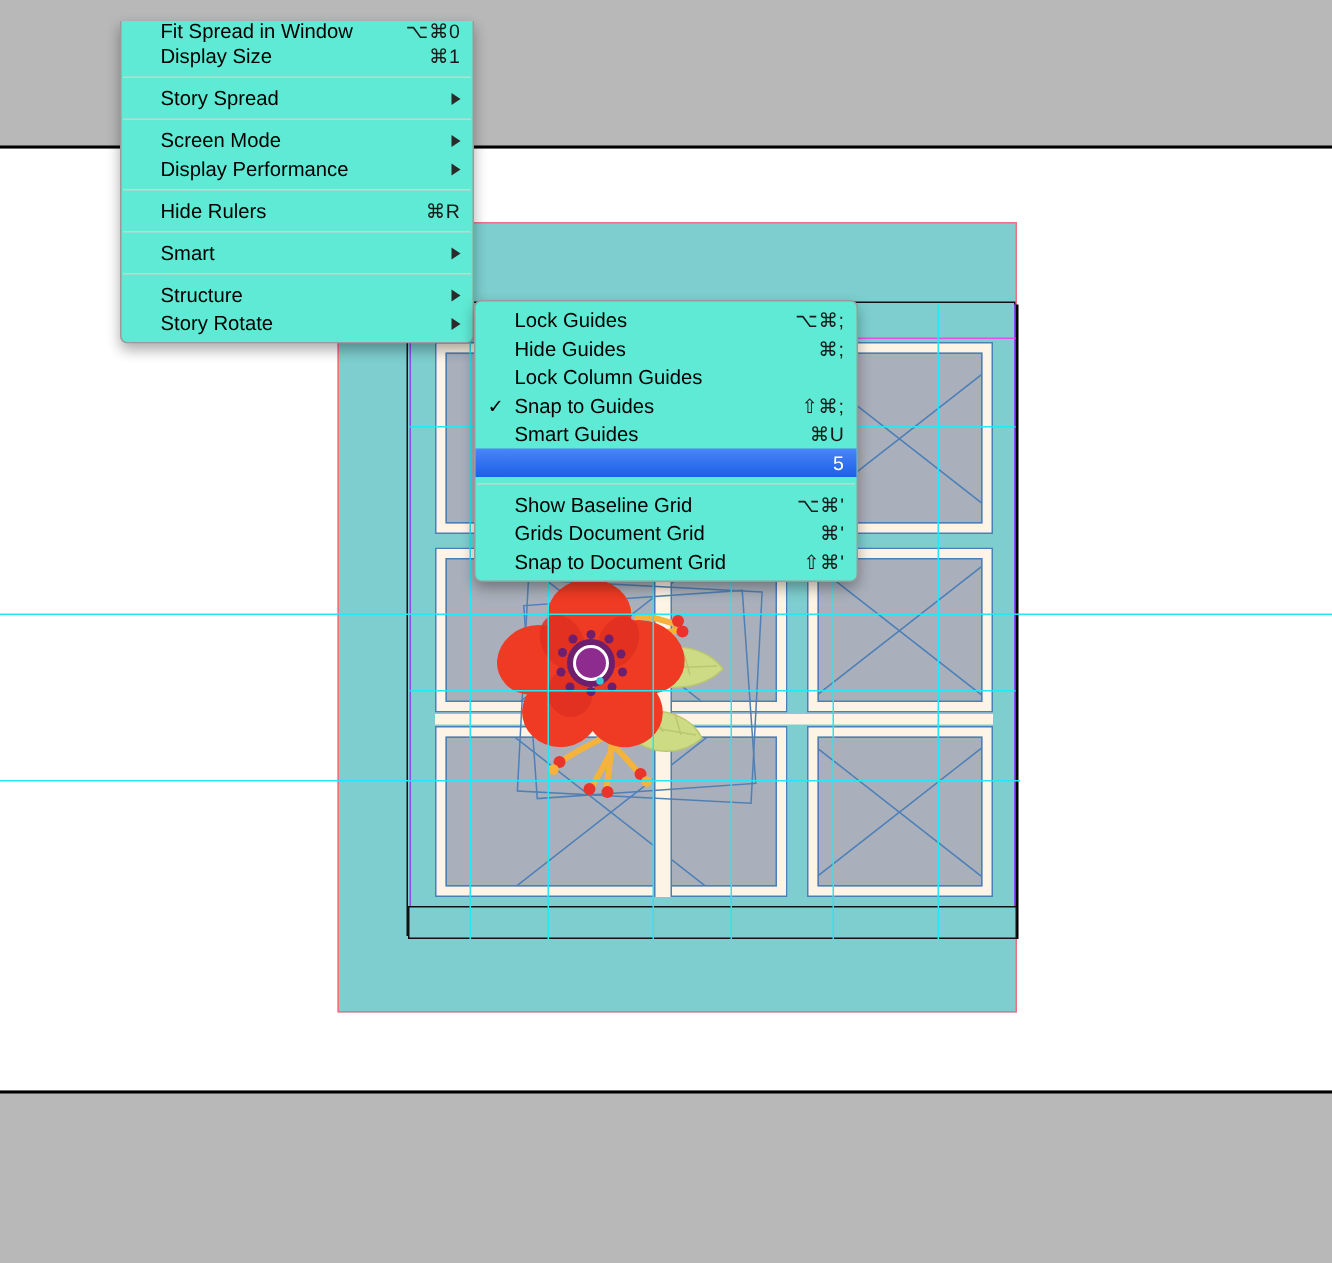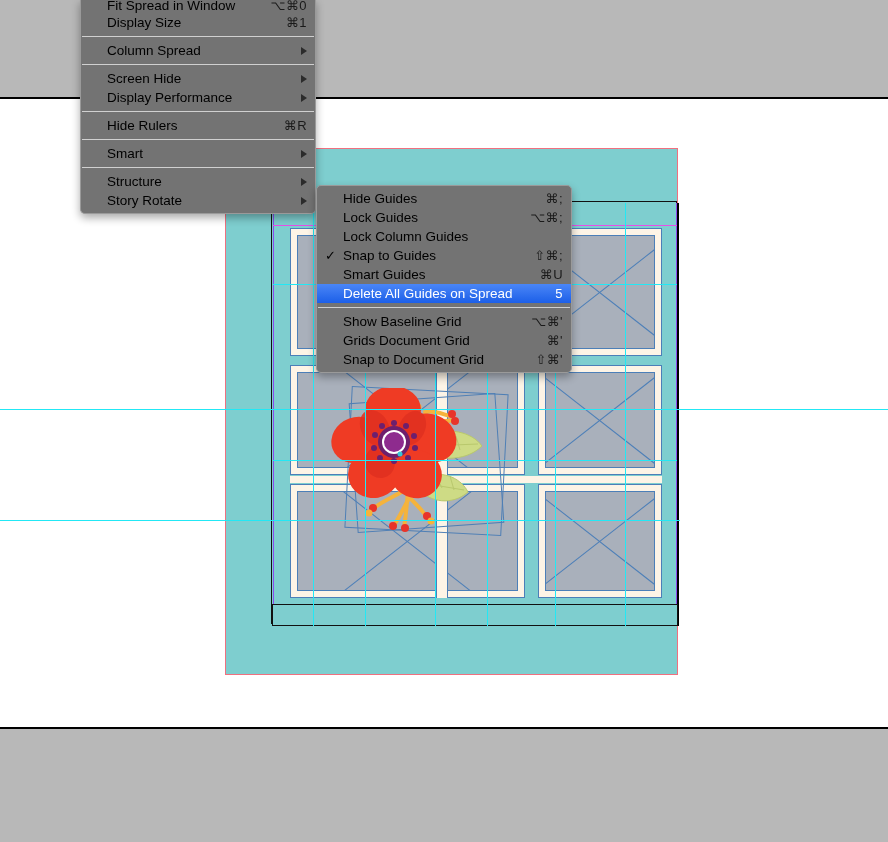--- a/index.html
+++ b/index.html
@@ -72,27 +72,28 @@
     position:absolute; border:1px solid #4f7fb5; background:transparent;
     transform:rotate(-4deg);
   }
 
   
   .flower { position:absolute; left:330px; top:388px; width:170px; height:150px; }
 
   
   .menu {
     position:absolute;
-    background:#737373;
+    background:#5eead4;
     border:1px solid #9a9a9a;
     border-radius:0 0 5px 5px;
     box-shadow:0 4px 9px rgba(0,0,0,0.33);
     font-size:13.5px;
     color:#000;
     padding:0;
+    margin-top:15px;
   }
   .menu-main { left:80px; top:-1px; width:234px; border-top:none; }
   .menu-sub  { left:316px; top:185px; width:254px; border-radius:5px; }
 
   .mi {
     position:relative; height:19px; line-height:19px;
     padding:0 8px 0 26px;
     white-space:nowrap;
     display:flex; align-items:center;
   }
@@ -245,26 +246,26 @@
     <div class="mi clip-top has-shortcut">
       <span class="label">Fit Spread in Window</span>
       <span class="shortcut">⌥⌘0</span>
     </div>
     <div class="mi has-shortcut">
       <span class="label">Display Size</span>
       <span class="shortcut">⌘1</span>
     </div>
     <div class="sep"></div>
     <div class="mi">
-      <span class="label">Column Spread</span>
-      <span class="arrow"></span>
-    </div>
-    <div class="sep"></div>
-    <div class="mi">
-      <span class="label">Screen Hide</span>
+      <span class="label">Story Spread</span>
+      <span class="arrow"></span>
+    </div>
+    <div class="sep"></div>
+    <div class="mi">
+      <span class="label">Screen Mode</span>
       <span class="arrow"></span>
     </div>
     <div class="mi">
       <span class="label">Display Performance</span>
       <span class="arrow"></span>
     </div>
     <div class="sep"></div>
     <div class="mi has-shortcut">
       <span class="label">Hide Rulers</span>
       <span class="shortcut">⌘R</span>
@@ -282,42 +283,41 @@
     <div class="mi">
       <span class="label">Story Rotate</span>
       <span class="arrow"></span>
     </div>
     <div class="menu-pad"></div>
   </div>
 
   <div class="menu menu-sub">
     <div class="menu-pad"></div>
     <div class="mi has-shortcut">
+      <span class="label">Lock Guides</span>
+      <span class="shortcut">⌥⌘;</span>
+    </div>
+    <div class="mi has-shortcut">
       <span class="label">Hide Guides</span>
       <span class="shortcut">⌘;</span>
-    </div>
-    <div class="mi has-shortcut">
-      <span class="label">Lock Guides</span>
-      <span class="shortcut">⌥⌘;</span>
     </div>
     <div class="mi has-shortcut">
       <span class="label">Lock Column Guides</span>
       <span class="shortcut"></span>
     </div>
     <div class="mi has-shortcut">
       <span class="check">✓</span>
       <span class="label">Snap to Guides</span>
       <span class="shortcut">⇧⌘;</span>
     </div>
     <div class="mi has-shortcut">
       <span class="label">Smart Guides</span>
       <span class="shortcut">⌘U</span>
     </div>
     <div class="mi sel has-shortcut">
-      <span class="label">Delete All Guides on Spread</span>
       <span class="shortcut">5</span>
     </div>
     <div class="sep"></div>
     <div class="mi has-shortcut">
       <span class="label">Show Baseline Grid</span>
       <span class="shortcut">⌥⌘'</span>
     </div>
     <div class="mi has-shortcut">
       <span class="label">Grids Document Grid</span>
       <span class="shortcut">⌘'</span>

